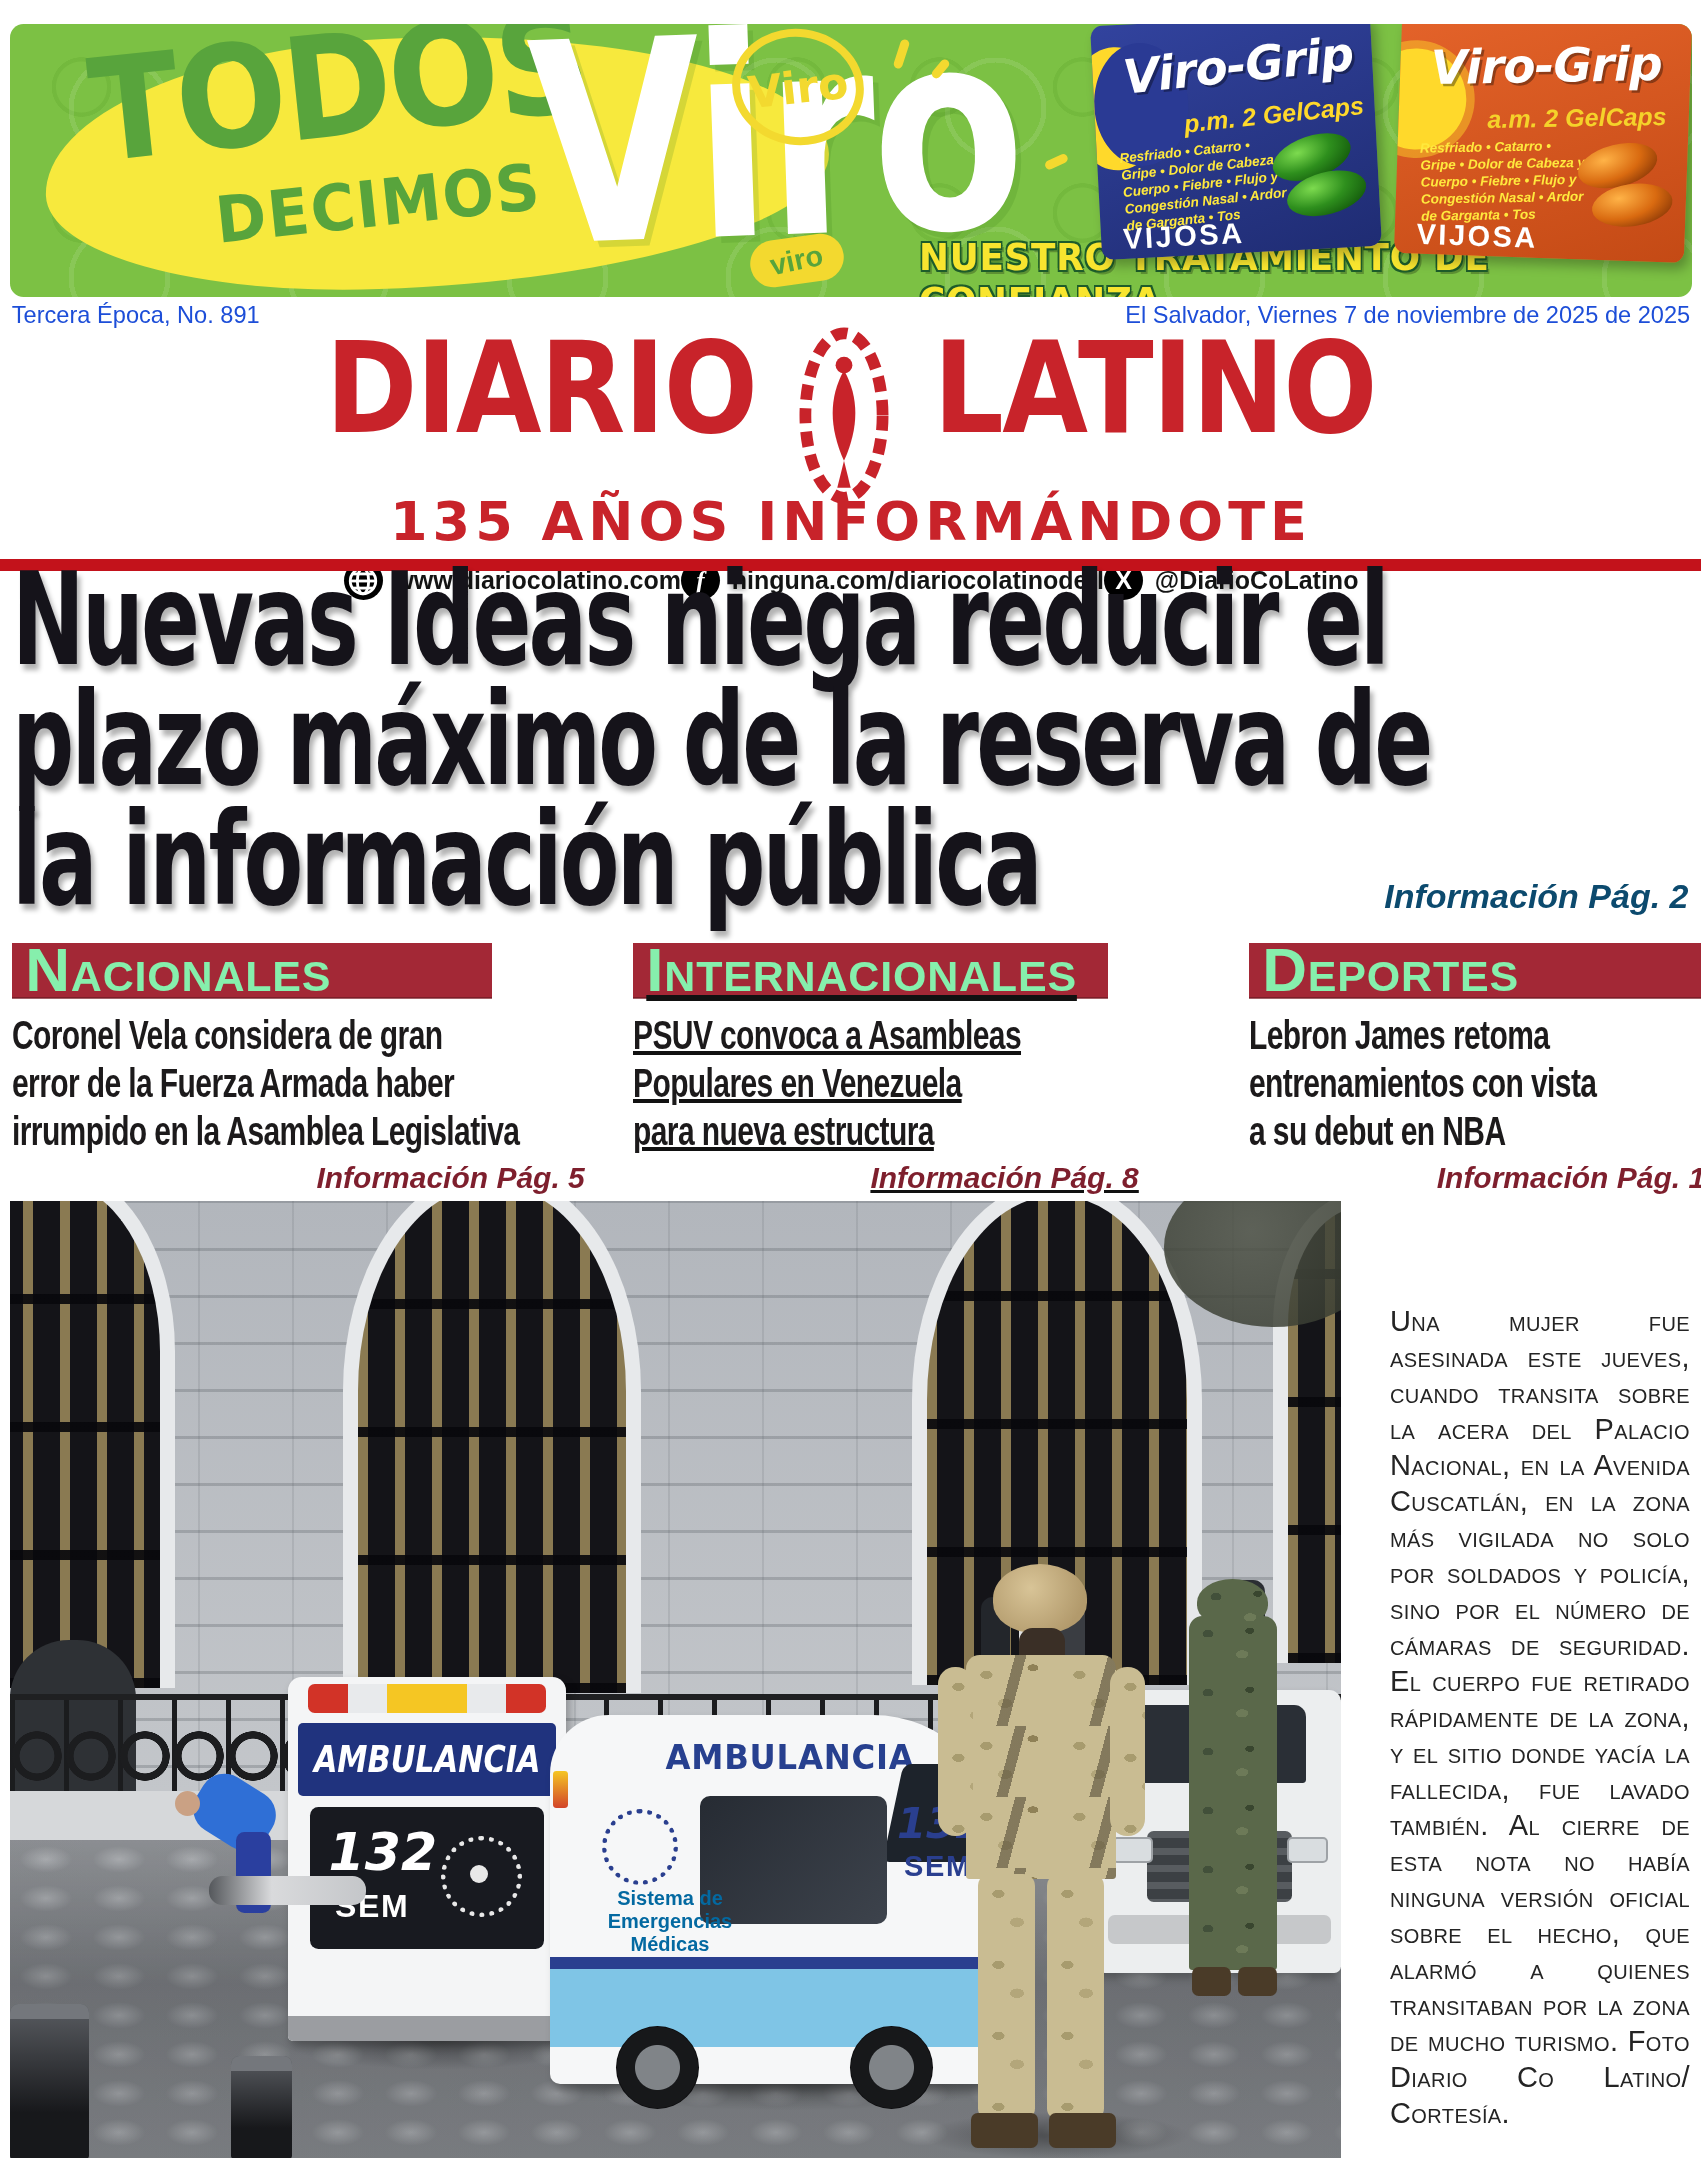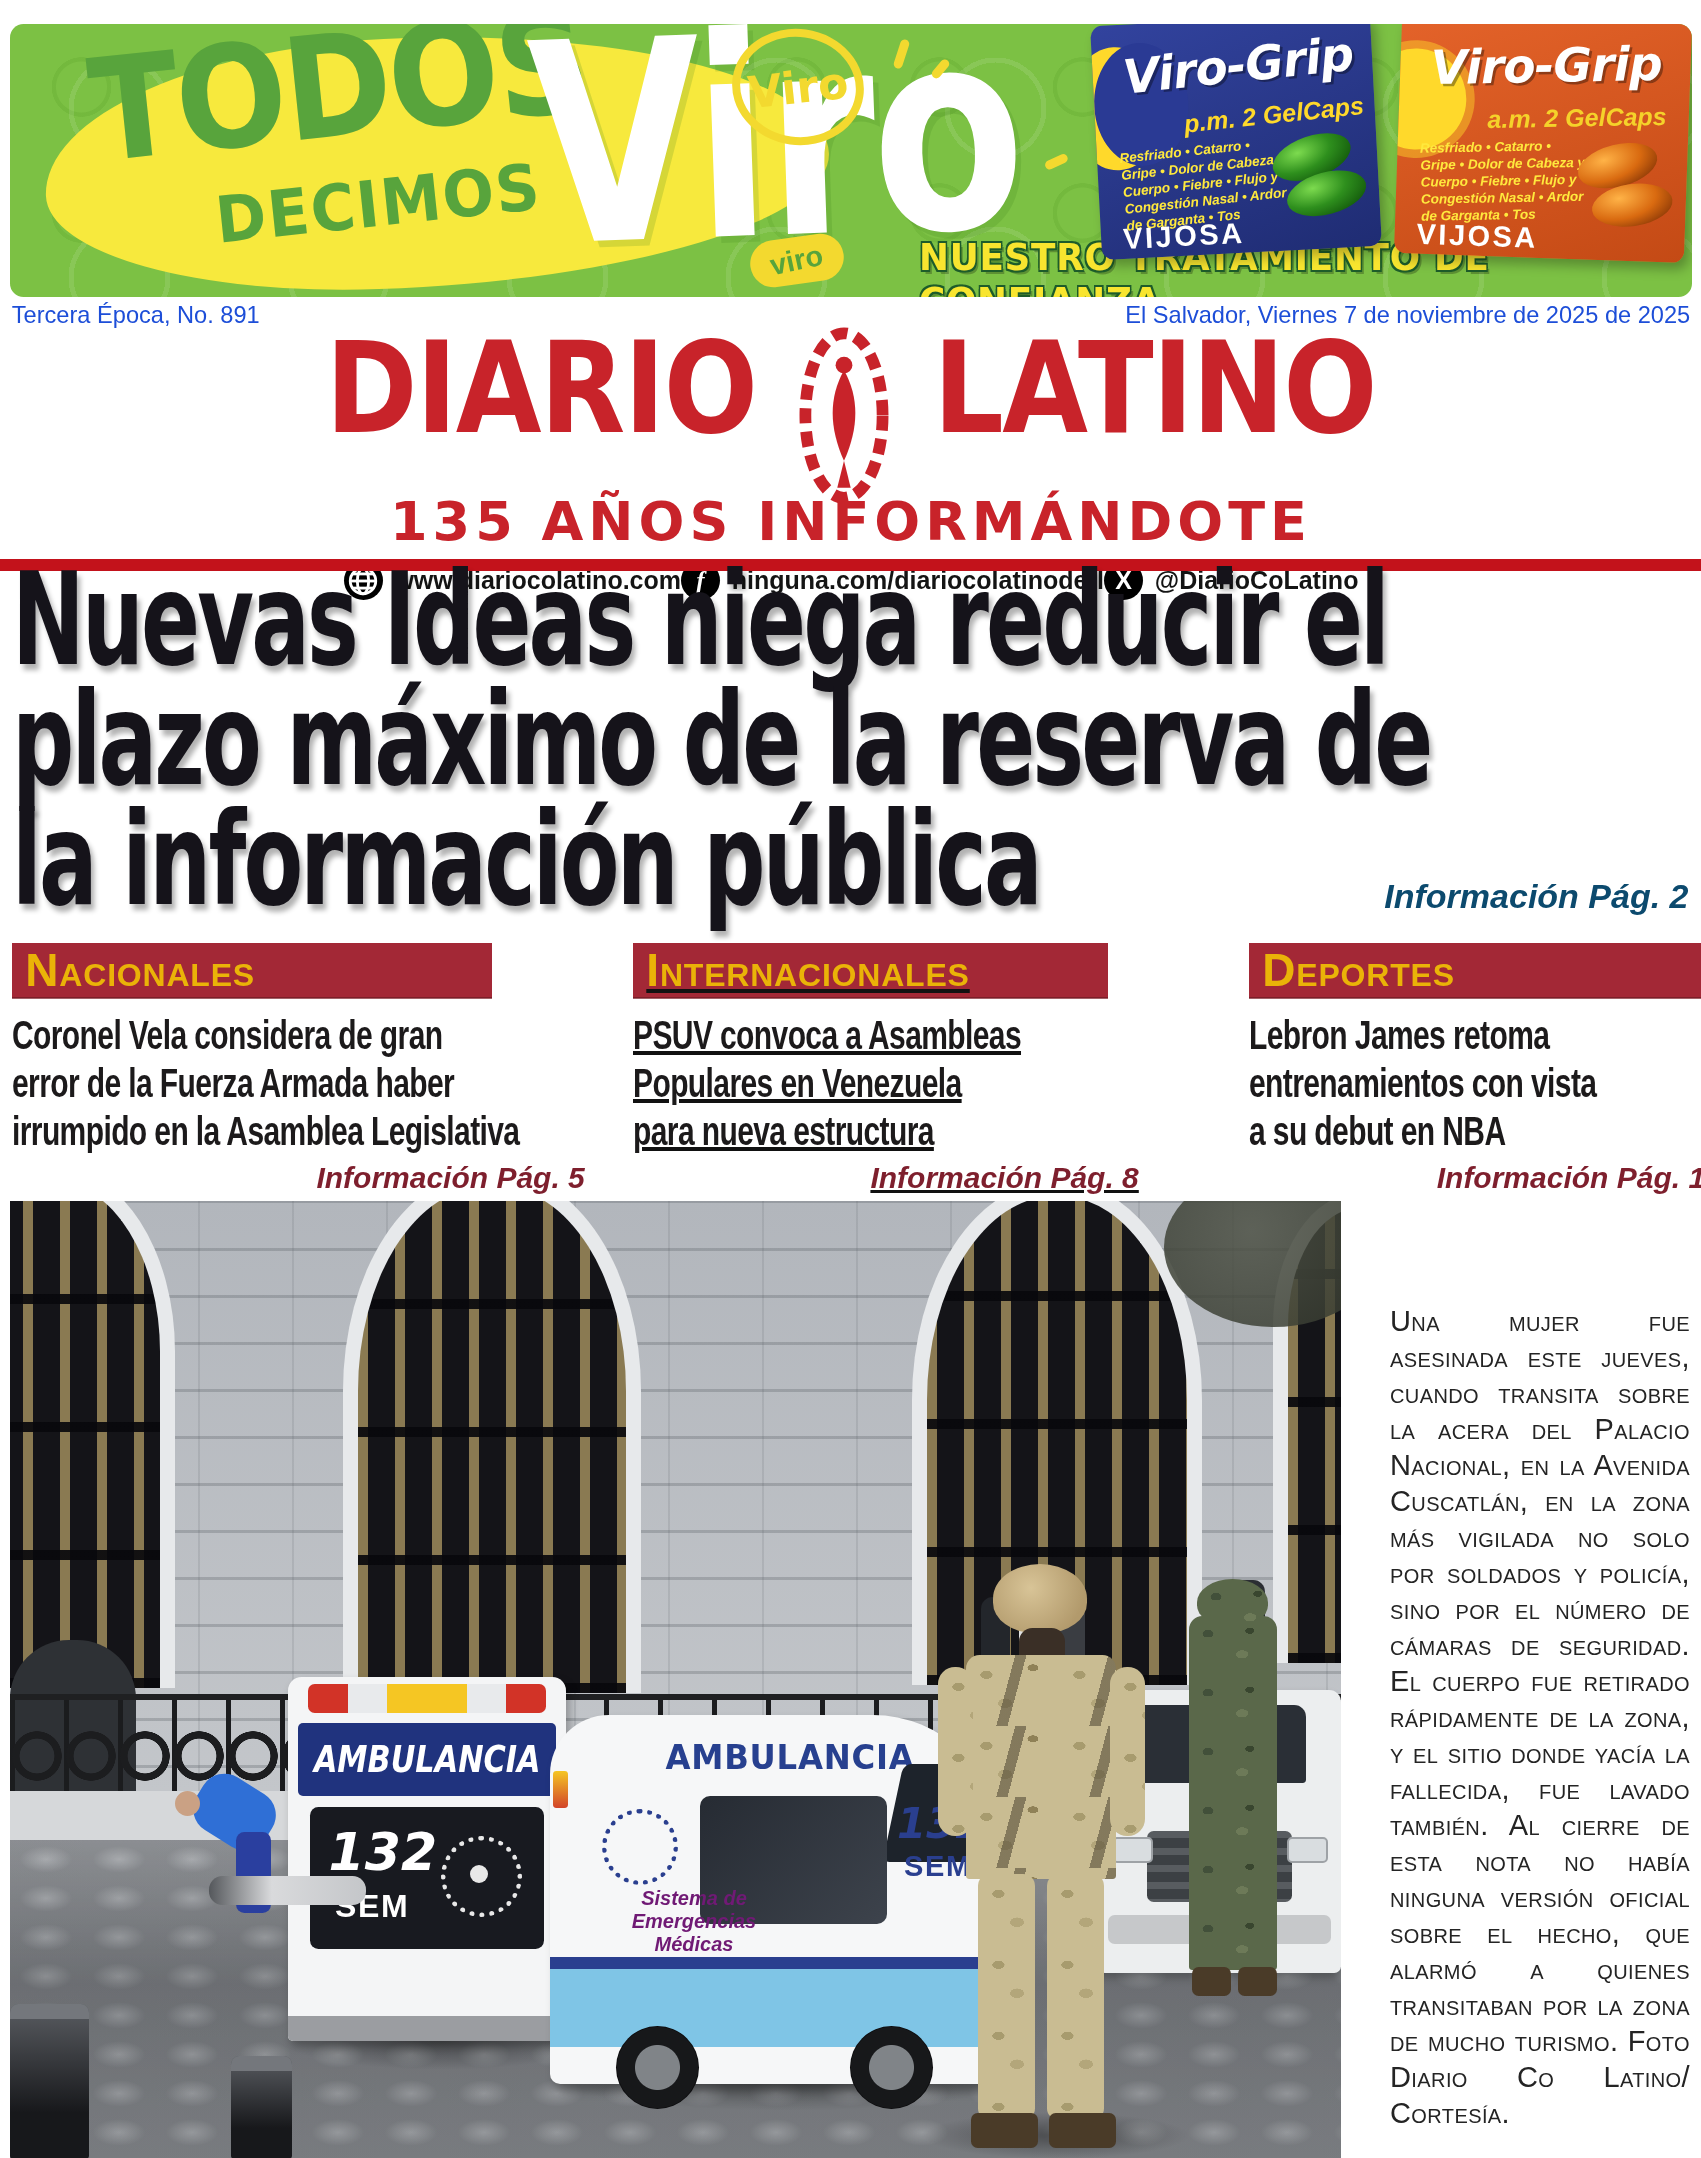--- a/index.html
+++ b/index.html
@@ -75,21 +75,21 @@
     text-shadow:5px 5.9px 5.9px rgba(0,0,0,.30);}
   .lead-ref{position:absolute;top:877px;right:13.5px;font-size:34px;font-weight:bold;font-style:italic;color:#0c4a6e;}
 
   
   .sections{position:absolute;top:943px;left:11.8px;width:1678px;display:flex;}
   .col{position:relative;}
   .col1{width:573px;margin-right:48px;}
   .col2{width:506px;margin-right:110px;text-decoration:underline;}
   .col3{width:473px;}
   .secbar{height:54px;background:#a32836;display:flex;align-items:center;padding-left:13.5px;box-shadow:0 1.7px 0 #7c1e29;}
-  .secbar span{color:#eab308;font-weight:bold;font-size:46px;font-variant:small-caps;letter-spacing:0.8px;line-height:54px;}
+  .secbar span{color:#86efac;font-weight:bold;font-size:62px;font-variant:small-caps;letter-spacing:0.8px;line-height:54px;}
   .sec-lines{margin-top:13.5px;}
   .sec-lines div{font-size:40px;line-height:48px;font-weight:bold;color:#1c1a1b;white-space:nowrap;
     transform:scaleX(.75);transform-origin:left top;letter-spacing:-0.8px;}
   .sec-ref{margin-top:6.7px;text-align:right;font-size:30px;font-weight:bold;font-style:italic;color:#7e1f2d;}
 
   
   .photo{position:absolute;top:1201px;left:10px;width:1331px;height:958px;overflow:hidden;background:#b6bac0;}
   .stone{position:absolute;inset:0;height:590px;
     background-image:repeating-linear-gradient(180deg,rgba(80,86,92,.28) 0 2.5px,transparent 2.5px 47px),
       repeating-linear-gradient(90deg,rgba(80,86,92,.14) 0 1.7px,transparent 1.7px 94px),
@@ -149,21 +149,21 @@
   .amb-side-title{position:absolute;left:101px;top:22px;width:278px;text-align:center;color:#27408f;
     font-weight:bold;font-size:34px;letter-spacing:0.8px;transform:scaleX(.95);font-family:"DejaVu Sans",sans-serif;}
   .windshield{position:absolute;right:8.4px;top:49px;width:98px;height:98px;background:#1d232b;
     border-radius:8.4px 34px 6.7px 6.7px;transform:skewX(-12deg);}
   .side-window{position:absolute;left:150px;top:81px;width:187px;height:128px;border-radius:10px;
     background:linear-gradient(135deg,#262b33,#3d434c);}
   .side-num{position:absolute;left:347px;top:84px;color:#2a3f8f;font-weight:bold;font-style:italic;font-size:42px;
     font-family:"DejaVu Sans",sans-serif;}
   .side-sem{position:absolute;left:354px;top:135px;color:#2a3f8f;font-weight:bold;font-size:29px;letter-spacing:1.7px;}
   .side-seal{position:absolute;left:52px;top:94px;width:66px;height:66px;border:5px dotted #2a3f8f;border-radius:50%;}
-  .side-system{position:absolute;left:64px;top:172px;width:160px;color:#701a75;font-weight:bold;font-style:italic;
+  .side-system{position:absolute;left:40px;top:172px;width:160px;color:#0369a1;font-weight:bold;
     font-size:20px;line-height:23px;text-align:center;}
   .side-unit{position:absolute;left:18.6px;top:250px;color:#27408f;font-weight:bold;font-style:italic;font-size:34px;
     font-family:"DejaVu Sans",sans-serif;}
   .pinstripe{position:absolute;left:0;bottom:115px;width:100%;height:11.8px;background:#2a3f8f;}
   .skyband{position:absolute;left:0;bottom:37px;width:100%;height:78px;background:#7fc5e6;}
   .wheel{position:absolute;width:83px;height:83px;border-radius:50%;
     background:radial-gradient(circle,#808488 0 22px,#17181a 23px 40px,#0c0c0e 41px);}
   .taillight{position:absolute;left:3.4px;top:56px;width:15px;height:37px;background:linear-gradient(#f5c623,#d2442a);border-radius:3.4px;}
 
   .pickup{position:absolute;left:1088px;top:489px;width:243px;height:283px;background:#eceeef;

